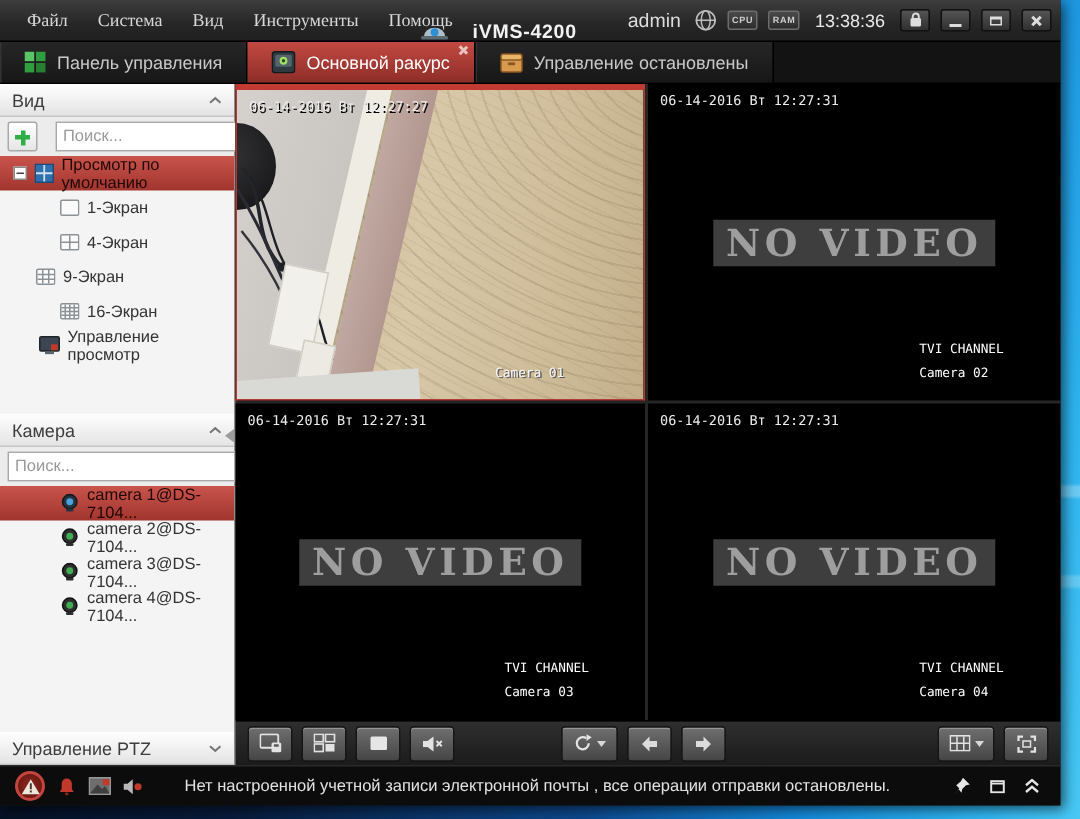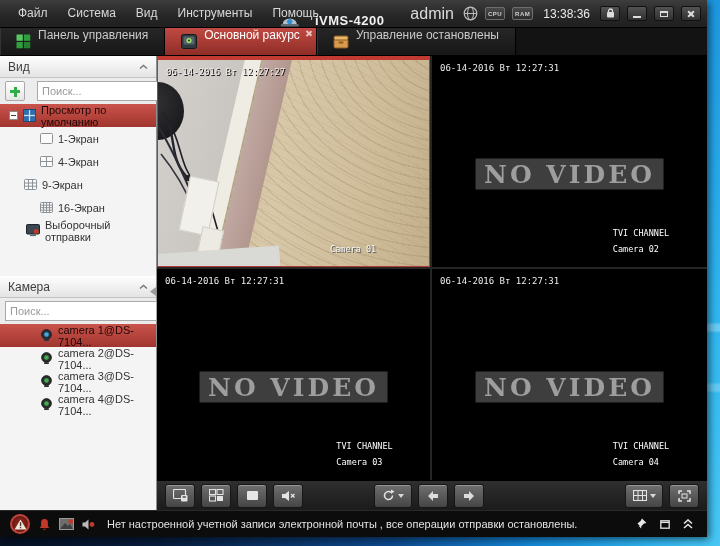--- a/index.html
+++ b/index.html
@@ -13,39 +13,39 @@
   }
   .app{
     position:absolute; left:0; top:0; width:707px; height:537px;
     background:#151515; overflow:hidden; box-shadow:2px 2px 8px rgba(0,0,0,.6);
   }
 
   
   .titlebar{ height:28px; background:linear-gradient(#3d3d3d,#262626 60%,#202020); border-bottom:1px solid #000;
     display:flex; align-items:center; position:relative; }
   .menu{ display:flex; align-items:center; padding-left:8px; }
-  .menu-item{ color:#d8d8d8; font-size:12px; padding:0 10px; line-height:27px; }
+  .menu-item{ color:#d8d8d8; font-size:12px; padding:0 10px; line-height:27px;font-family:Liberation Serif, serif; }
   .brand{ position:absolute; left:47%; top:0; transform:translateX(-50%); height:41px; display:flex; align-items:center; gap:15px; }
   .brand-title{ color:#f2f2f2; font-size:13px; font-weight:bold; letter-spacing:.5px; }
   .tb-right{ margin-left:auto; display:flex; align-items:center; gap:7px; padding-right:6px; }
-  .tb-user{ color:#dcdcdc; font-size:16px; margin-right:2px; }
+  .tb-user{ color:#dcdcdc; font-size:13px; margin-right:2px; }
   .badge{ height:13px; border:1px solid #6d6d6d; border-radius:2px; background:linear-gradient(#4a4a4a,#2c2c2c);
     color:#cfcfcf; font-size:6px; font-weight:bold; display:flex; align-items:center; padding:0 2px; letter-spacing:.5px;}
   .tb-time{ color:#eaeaea; font-size:12px; margin:17px 3px; }
   .winbtn{ width:20px; height:15px; border:1px solid #111; border-radius:2px; background:linear-gradient(#545454,#303030);
     display:flex; align-items:center; justify-content:center; position:relative; }
   .glyph-min{ width:8px; height:2px; background:#ddd; margin-top:6px; }
   .glyph-max{ width:8px; height:6px; border:1px solid #ddd; border-top:2px solid #ddd; }
   .glyph-x{ position:relative; width:8px; height:8px; }
   .glyph-x::before,.glyph-x::after{ content:""; position:absolute; left:3px; top:0; width:2px; height:8px; background:#ddd; }
   .glyph-x::before{ transform:rotate(45deg);} .glyph-x::after{ transform:rotate(-45deg);}
 
   
   .tabbar{ height:28px; background:#131313; display:flex; border-bottom:1px solid #000; }
-  .tab{ display:flex; gap:7px; padding:0 16px; font-size:12px; color:#c9c9c9;
+  .tab{ display:flex; align-items:center; gap:7px; padding:0 16px; font-size:12px; color:#c9c9c9;
     background:linear-gradient(#262626,#171717); border-right:1px solid #000; box-shadow:inset 1px 0 0 #333; position:relative;}
   .tab.active{ background:linear-gradient(#c14a42,#8e2d27); color:#fff; box-shadow:none; }
   .tab-close{ position:absolute; top:2px; right:4px; width:6px; height:6px; }
   .tab-close::before,.tab-close::after{ content:""; position:absolute; left:2px; top:0; width:1.5px; height:7px; background:#e9c5c2; }
   .tab-close::before{ transform:rotate(45deg);} .tab-close::after{ transform:rotate(-45deg);}
 
   
   .content{ position:absolute; top:56px; left:0; width:707px; height:454px; display:flex; }
 
   
@@ -73,21 +73,21 @@
 
   
   .main{ flex:1; display:flex; flex-direction:column; }
   .grid{ position:relative; height:424px; background:#262626; }
   .tile{ position:absolute; background:#000; overflow:hidden; }
   .tile--selected{ border:1px solid #b13c36; border-top:4px solid #c23b33; }
   .osd-time{ position:absolute; top:7px; left:8px; font-family:"DejaVu Sans Mono",monospace; font-size:9px;
     color:#ececec; text-shadow:1px 1px 0 #000; white-space:nowrap; }
   .no-video{ position:absolute; top:50%; left:50%; transform:translate(-50%,-50%);
     background:#3e3e3e; color:#9e9e9e; font-family:"DejaVu Serif",serif; font-weight:bold;
-    font-size:25px; letter-spacing:3px; padding:1px 9px; white-space:nowrap;margin-top:12px; }
+    font-size:25px; letter-spacing:3px; padding:1px 9px; white-space:nowrap; }
   .chan-info{ position:absolute; bottom:10px; left:76%; transform:translateX(-50%);
     font-family:"DejaVu Sans Mono",monospace; font-size:8.5px; color:#fff; text-shadow:1px 1px 0 #000;
     text-align:left; line-height:16px; white-space:nowrap; }
   .cam-label{ position:absolute; bottom:12px; left:72%; transform:translateX(-50%);
     font-family:"DejaVu Sans Mono",monospace; font-size:8.5px; color:#f4f4f4; text-shadow:1px 1px 0 #555; white-space:nowrap;}
 
   
   .scene{ position:absolute; inset:0; background:
       repeating-linear-gradient(28deg, rgba(92,64,34,.06) 0 1px, rgba(0,0,0,0) 1px 7px),
       repeating-radial-gradient(ellipse 130% 150% at 108% -12%, rgba(104,82,54,.14) 0 1.5px, rgba(0,0,0,0) 1.5px 11px),
@@ -118,21 +118,21 @@
   .tb-center{ position:absolute; left:50%; transform:translateX(-50%); display:flex; }
   .tb-rightgrp{ margin-left:auto; display:flex; }
   .ddown{ width:0; height:0; border-left:3px solid transparent; border-right:3px solid transparent; border-top:4px solid #d8d8d8; margin-left:3px;}
   .stop-glyph{ width:11px; height:9px; background:#e6e6e6; border-radius:1px; }
 
   
   .statusbar{ position:absolute; left:0; bottom:0; width:707px; height:27px; background:#0c0c0c; border-top:1px solid #2a2a2a;
     display:flex; align-items:center; padding:0 10px; gap:8px; }
   .alarm-circle{ width:20px; height:20px; border-radius:50%; border:2px solid #c2463e;
     background:radial-gradient(#93291f,#5c130e); display:flex; align-items:center; justify-content:center; }
-  .status-msg{ color:#e2e2e2; font-size:11px; margin-left:4px; }
+  .status-msg{ color:#e2e2e2; font-size:11px; margin-left:20px; }
   .sb-right{ margin-left:auto; display:flex; align-items:center; gap:13px; padding-right:4px; }
 
   .collapse-handle{ position:absolute; left:150px; top:226px; }
 </style>
 </head>
 <body>
 
 <div class="desktop">
   <div class="app">
 
@@ -303,21 +303,21 @@
             <span>16-Экран</span>
           </div>
           <div class="tree-row" style="padding-left:26px;">
             <span class="icon">
               <svg width="14" height="13" viewBox="0 0 14 13">
                   <rect x="0.5" y="0.5" width="13" height="9.5" rx="1" fill="#3c4650" stroke="#1d2327"></rect>
                   <rect x="8" y="5.5" width="4.5" height="4" fill="#c0392b"></rect>
                   <rect x="4" y="10.5" width="6" height="1.6" fill="#5b6770"></rect>
                 </svg>
             </span>
-            <span>Выборочный отправки</span>
+            <span>Управление просмотр</span>
           </div>
         </div>
 
         <div class="panel-header">
           <span>Камера</span>
           <span class="chev icon">
             <svg width="9" height="6" viewBox="0 0 9 6">
                 <polyline points="1,4.5 4.5,1.5 8,4.5" fill="none" stroke="#777" stroke-width="1.4"></polyline>
               </svg>
           </span>
@@ -373,20 +373,28 @@
                   <circle cx="6.5" cy="5.5" r="2.3" fill="#3fae52"></circle>
                   <rect x="4" y="10.2" width="5" height="1.8" rx="0.8" fill="#2e2e2e"></rect>
                 </svg>
             </span>
             <span>camera 4@DS-7104...</span>
           </div>
         </div>
 
         <div class="spacer"></div>
 
+        <div class="panel-header">
+          <span>Управление PTZ</span>
+          <span class="chev icon">
+            <svg width="9" height="6" viewBox="0 0 9 6">
+                <polyline points="1,1.5 4.5,4.5 8,1.5" fill="none" stroke="#777" stroke-width="1.4"></polyline>
+              </svg>
+          </span>
+        </div>
       </div>
 
       <div class="main">
         <div class="grid">
 
           <div class="tile tile--selected" style="left:0;top:0;width:273px;height:211px;">
             <div class="scene">
               <div class="scene-graywall"></div>
               <div class="scene-white"></div>
               <div class="scene-pink"></div>

